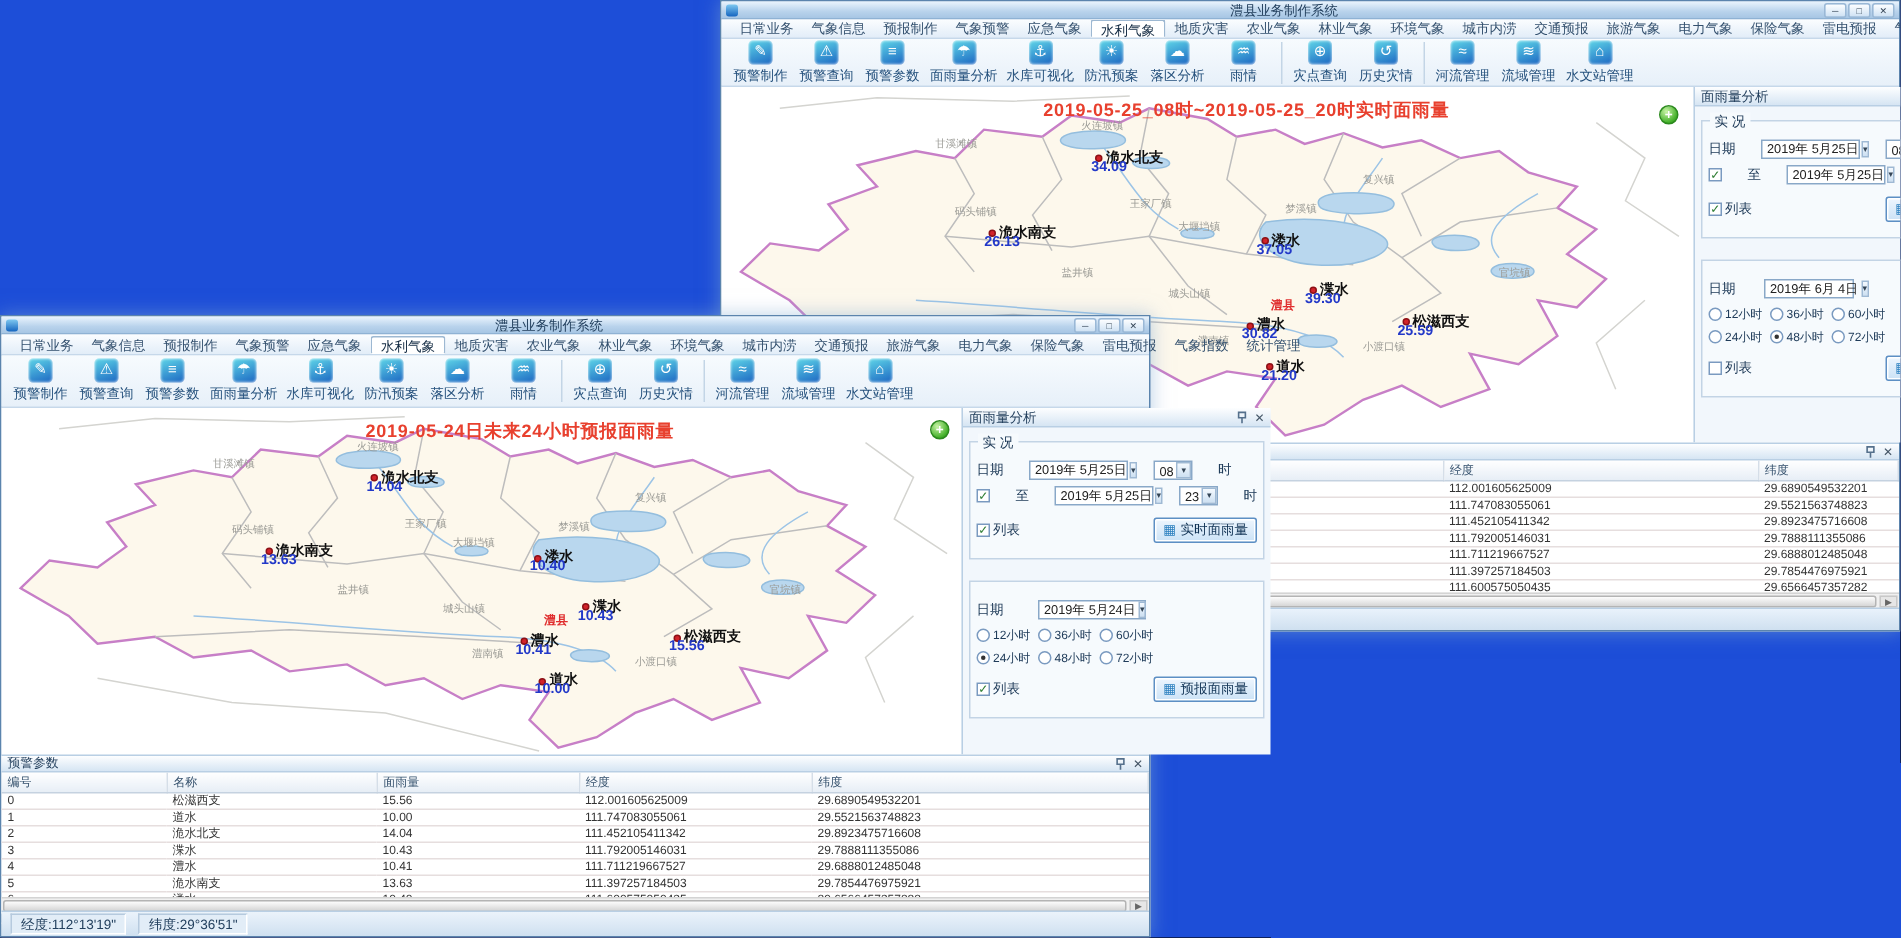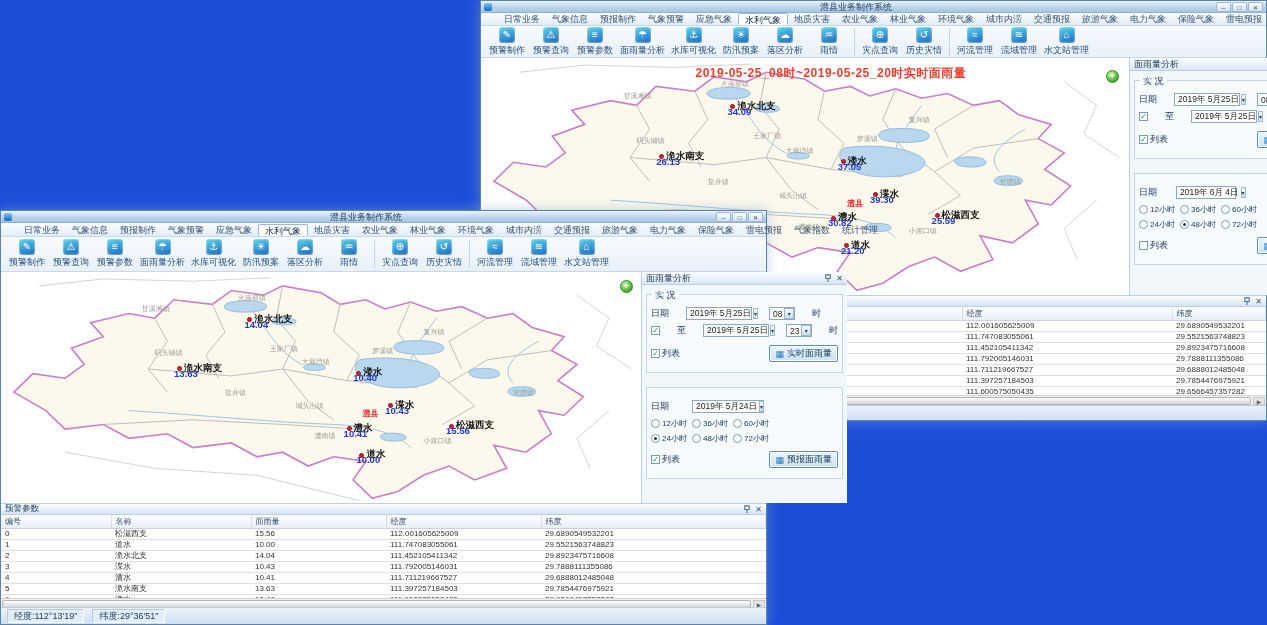--- a/index.html
+++ b/index.html
@@ -6,21 +6,21 @@
   *{box-sizing:border-box;font-family:"Liberation Sans","DejaVu Sans",sans-serif;}
   .canvas{position:relative;width:1267px;height:625px;background:#1d4ed8;overflow:hidden;}
   .win{position:absolute;background:#eef4fb;border:1px solid #5b84ad;box-shadow:0 0 12px rgba(130,170,210,.55);}
   .winA{left:480px;top:0;width:787px;height:421px;z-index:1;}
   .winB{left:0;top:210px;width:767px;height:415px;z-index:2;}
   .titlebar{height:12px;background:linear-gradient(#eaf4fd,#b9d3ec 60%,#a7c6e4);display:flex;align-items:center;padding:0 3px;border-bottom:1px solid #8fb2d4;}
   .appico{width:8px;height:8px;border-radius:2px;background:linear-gradient(#7ec8f0,#1565c0);margin-right:4px;flex:0 0 auto;}
   .ttext{flex:1;text-align:center;font-size:9px;color:#23405e;line-height:12px;white-space:nowrap;overflow:hidden;}
   .winbtns{display:flex;gap:1px;}
   .wbtn{width:15px;height:10px;font-size:6px;line-height:10px;text-align:center;color:#345;background:linear-gradient(#fdfeff,#cfe2f4);border:1px solid #9ab8d6;border-radius:2px;}
-  .menubar{height:13px;background:linear-gradient(#fbfdff,#e2edf8);border-bottom:1px solid #c6d8ea;display:flex;align-items:flex-end;font-size:9px;color:#33506e;padding:0 17px;white-space:nowrap;}
+  .menubar{height:13px;background:linear-gradient(#fbfdff,#e2edf8);border-bottom:1px solid #c6d8ea;display:flex;align-items:flex-end;font-size:9px;color:#33506e;padding:0 6px;white-space:nowrap;}
   .tab{padding:0 6px;line-height:12px;height:12px;}
   .tab.active{background:#fff;border:1px solid #9db8d2;border-bottom:1px solid #fff;color:#102840;border-radius:2px 2px 0 0;}
   .toolbar{background:linear-gradient(#f7fbfe,#e7f0f9);border-bottom:1px solid #c6d8ea;display:flex;align-items:center;padding:2px 4px;}
   .tbtn{display:flex;flex-direction:column;align-items:center;justify-content:center;min-width:44px;padding:1px 3px;color:#24507c;font-size:9px;gap:1px;}
   .tbico{width:16px;height:16px;border-radius:3px;background:linear-gradient(160deg,#5fd6e8,#1c66c2);color:#fff;font-size:10px;line-height:16px;text-align:center;box-shadow:inset 0 0 2px #fff;}
   .tbsep{width:1px;height:28px;background:#c3d5e6;margin:0 3px;}
   .content{display:flex;position:relative;}
   .map{position:relative;background:#fff;overflow:hidden;flex:0 0 auto;}
   .map svg{position:absolute;left:0;top:0;width:100%;height:100%;}
   .maptitle{position:absolute;top:7px;left:54%;transform:translateX(-50%);font-size:12px;font-weight:bold;color:#e8402e;white-space:nowrap;letter-spacing:.5px;z-index:3;}
@@ -486,20 +486,21 @@
           <path d="M840,300 C800,360 780,420 800,480" fill="none" stroke="#9cc4e6" stroke-width="1" vector-effect="non-scaling-stroke"></path>
           <path d="M560,380 C610,360 660,380 680,420 C700,460 660,510 610,500 C570,495 540,430 560,380 Z" fill="#b9d7ee" stroke="#94bede" stroke-width="1" vector-effect="non-scaling-stroke"></path>
           <path d="M630,300 c40,-10 70,10 60,40 c-10,25 -70,20 -75,-5 c-3,-15 0,-28 15,-35 Z" fill="#b9d7ee" stroke="#94bede" stroke-width="1" vector-effect="non-scaling-stroke"></path>
           <path d="M360,130 c30,-15 60,0 55,25 c-5,20 -45,25 -60,10 c-10,-10 -8,-25 5,-35 Z" fill="#b9d7ee" stroke="#94bede" stroke-width="1" vector-effect="non-scaling-stroke"></path>
           <path d="M430,200 c20,-8 35,5 30,20 c-5,12 -30,12 -35,0 c-4,-8 -2,-15 5,-20 Z" fill="#b9d7ee" stroke="#94bede" stroke-width="1" vector-effect="non-scaling-stroke"></path>
           <path d="M740,420 c25,-10 45,8 38,28 c-7,18 -40,15 -45,-2 c-4,-12 -2,-20 7,-26 Z" fill="#b9d7ee" stroke="#94bede" stroke-width="1" vector-effect="non-scaling-stroke"></path>
           <path d="M480,400 c18,-6 30,6 26,18 c-5,12 -28,10 -32,0 c-3,-8 -1,-14 6,-18 Z" fill="#b9d7ee" stroke="#94bede" stroke-width="1" vector-effect="non-scaling-stroke"></path>
           <path d="M600,700 c20,-8 38,6 32,22 c-6,15 -35,12 -38,-2 c-3,-9 0,-16 6,-20 Z" fill="#b9d7ee" stroke="#94bede" stroke-width="1" vector-effect="non-scaling-stroke"></path>
           <path d="M800,500 c22,-10 40,5 35,25 c-6,18 -38,16 -42,0 c-3,-10 0,-19 7,-25 Z" fill="#b9d7ee" stroke="#94bede" stroke-width="1" vector-effect="non-scaling-stroke"></path>
         </svg>
+        <div class="maptitle">2019-05-24日未来24小时预报面雨量</div>
         <div class="greenbtn" style="right:8px;top:8px;">+</div>
         <span class="town" style="left:22%;top:14%">甘溪滩镇</span>
         <span class="town" style="left:37%;top:9%">火连坡镇</span>
         <span class="town" style="left:66%;top:24%">复兴镇</span>
         <span class="town" style="left:24%;top:33%">码头铺镇</span>
         <span class="town" style="left:42%;top:31%">王家厂镇</span>
         <span class="town" style="left:47%;top:37%">大堰垱镇</span>
         <span class="town" style="left:58%;top:32%">梦溪镇</span>
         <span class="town" style="left:35%;top:50%">盐井镇</span>
         <span class="town" style="left:46%;top:56%">城头山镇</span>

